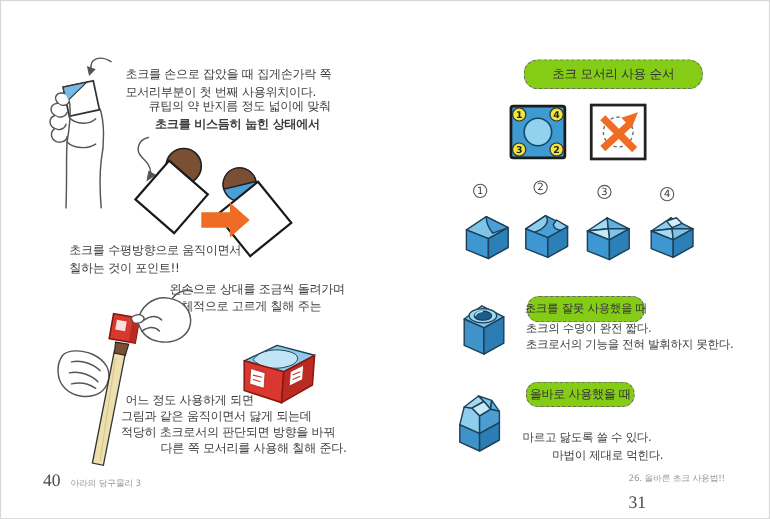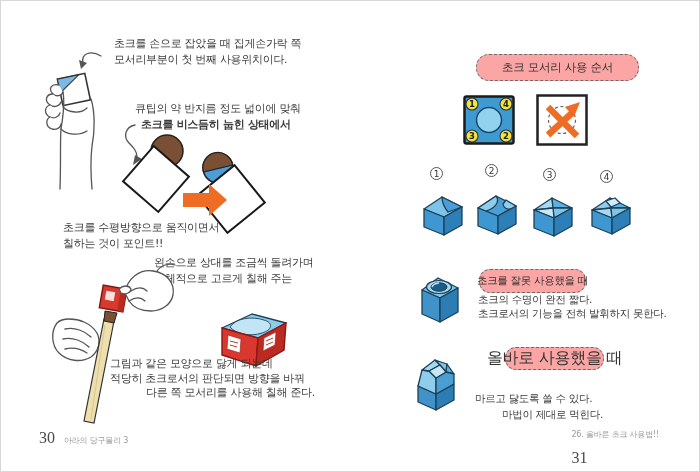--- a/index.html
+++ b/index.html
@@ -7,21 +7,21 @@
     position:relative;width:700px;height:472px;background:#ffffff;
     border:1px solid #d8d8d8;box-sizing:border-box;overflow:hidden;
     font-family:"DejaVu Sans",sans-serif;color:#3a3a3a;
   }
   .abs{position:absolute;}
   .note{font-size:11px;line-height:15.5px;white-space:nowrap;color:#3c3c3c;letter-spacing:-0.3px;}
   .note div{white-space:nowrap;}
   .note .c{text-align:center;}
   .note-sm{font-size:10.5px;line-height:13.5px;white-space:nowrap;color:#3c3c3c;letter-spacing:-0.3px;}
   .dashed-box{
-    border:1.5px dashed #6a6a6a;border-radius:13px;background:#fca5a5;
+    border:1.5px dashed #6a6a6a;border-radius:13px;background:#84cc16;
     display:flex;align-items:center;justify-content:center;
     font-size:11px;color:#333;white-space:nowrap;letter-spacing:-0.3px;box-sizing:border-box;text-align:center;
   }
   .circle-num{
     width:13px;height:13px;border:1.1px solid #555;border-radius:50%;
     font-size:9px;line-height:13px;text-align:center;color:#333;box-sizing:border-box;
   }
   .footer{display:flex;align-items:baseline;gap:9px;}
   .footer .pg{font-family:"Liberation Serif",serif;font-size:16px;color:#4a4a4a;}
   .footer .bk{font-size:8px;color:#9a9a9a;letter-spacing:-0.2px;}
@@ -48,26 +48,26 @@
         <path class="ln" fill="#fff" d="M18,43 C11,43 9,50 15,54 C19,57 25,55 26,51" style="fill:#fff"></path>
         <path class="ln" fill="#fff" d="M15,54 C9,56 9,63 15,66 C19,68 24,66 25,62" style="fill:#fff"></path>
         <path class="ln" fill="#fff" d="M15,66 C10,69 11,76 17,78 C21,79 26,77 26,73" style="fill:#fff"></path>
         <path class="ln" d="M28,56 C34,62 46,63 52,57"></path>
         <path class="ln" d="M28,41 C30,52 28,66 26,78 C25,92 26,108 25,138"></path>
         <path class="ln" d="M56,48 C60,60 60,80 57,95 C55,112 56,126 57,138"></path>
         <path class="ln" d="M26,78 C32,84 44,85 52,80"></path>
       </g>
     </svg>
 
-    <div class="abs note" style="left:113px;top:35px;width:170px;">
+    <div class="abs note" style="left:113px;top:59px;width:170px;">
       <div>초크를 손으로 잡았을 때 집게손가락 쪽</div>
       <div class="c">모서리부분이 첫 번째 사용위치이다.</div>
     </div>
 
-    <div class="abs note" style="left:134px;top:100px;width:160px;">
+    <div class="abs note" style="left:134px;top:88px;width:160px;">
       <div>큐팁의 약 반지름 정도 넓이에 맞춰</div>
       <div style="padding-left:6px;font-weight:bold;">초크를 비스듬히 눕힌 상태에서</div>
     </div>
 
     <svg class="abs" style="left:120px;top:120px;" width="26" height="46" viewBox="0 0 26 46">
       <path class="ln" d="M14,4 C4,6 2,16 8,22 C12,26 16,30 16,36"></path>
       <polygon points="12,44 14,34 21,38" fill="#555"></polygon>
     </svg>
 
     <svg class="abs" style="left:112px;top:128px;" width="160" height="120" viewBox="0 0 160 120">
@@ -126,27 +126,28 @@
       <polygon points="46,30 74,15 72,42 44,58" fill="#bb2b21" stroke="#8c1712" stroke-width="1.4"></polygon>
       <g>
         <polygon points="16,27 29,31 28,45 15,41" fill="#fff" stroke="#a22" stroke-width="0.7"></polygon>
         <path d="M18,33 L26,35 M18,37 L25,39" stroke="#c0392b" stroke-width="1" fill="none"></path>
         <polygon points="52,30 64,24 63,37 51,43" fill="#fff" stroke="#a22" stroke-width="0.7"></polygon>
         <path d="M54,33 L61,30 M54,37 L61,34" stroke="#c0392b" stroke-width="1" fill="none"></path>
       </g>
     </svg>
 
     <div class="abs note" style="left:109px;top:356px;line-height:14.5px;">
-      <div>그림과 같은 모양으로 닳게 되는데</div>
+      <div style="padding-left:4px;">어느 정도 사용하게 되면</div>
+      <div>그림과 같은 움직이면서 닳게 되는데</div>
       <div>적당히 초크로서의 판단되면 방향을 바꿔</div>
       <div style="padding-left:5px;margin-left:31px;">다른 쪽 모서리를 사용해 칠해 준다.</div>
     </div>
 
     <div class="abs footer" style="left:38px;top:428px;">
-      <span class="pg">30</span>
+      <span class="pg">40</span>
       <span class="bk">아라의 당구물리 3</span>
     </div>
   </section>
 
   <section>
 
     <div class="abs dashed-box" style="left:475px;top:53px;width:163px;height:27px;font-size:11.5px;">
       <span>초크 모서리 사용 순서</span>
     </div>
 
@@ -232,21 +233,21 @@
       <polygon class="cube-edge" points="4,37 22,45 22,61 4,53" fill="#3f93c9"></polygon>
       <polygon class="cube-edge" points="22,45 40,35 40,51 22,61" fill="#2d7db5"></polygon>
       <polygon class="cube-edge" points="4,37 8,21 15,22 22,29 22,45" fill="#8fcdec"></polygon>
       <polygon class="cube-edge" points="8,21 21,11 26,16 15,22" fill="#a5d9f0"></polygon>
       <polygon class="cube-edge" points="21,11 33,15 32,23 26,16" fill="#7cc4e8"></polygon>
       <polygon class="cube-edge" points="33,15 40,25 32,23" fill="#5fb0e0"></polygon>
       <polygon class="cube-edge" points="40,25 40,35 22,45 22,29 32,23" fill="#4a9ed2"></polygon>
       <polygon class="cube-edge" points="15,22 26,16 32,23 22,29" fill="#c9e8f6"></polygon>
     </svg>
 
-    <div class="abs dashed-box" style="left:477px;top:346px;width:99px;height:23px;font-size:16px;border-radius:11px;margin-left:27px;">
+    <div class="abs dashed-box" style="left:477px;top:346px;width:99px;height:23px;font-size:11px;border-radius:11px;">
       <span>올바로 사용했을 때</span>
     </div>
     <div class="abs note-sm" style="left:474px;top:390px;line-height:15.5px;">
       <div>마르고 닳도록 쓸 수 있다.</div>
       <div style="padding-left:27px;text-align:center;">마법이 제대로 먹힌다.</div>
     </div>
 
     <div class="abs footer" style="right:40px;top:428px;flex-direction:column;">
       <span class="bk">26. 올바른 초크 사용법!!</span>
       <span class="pg">31</span>

